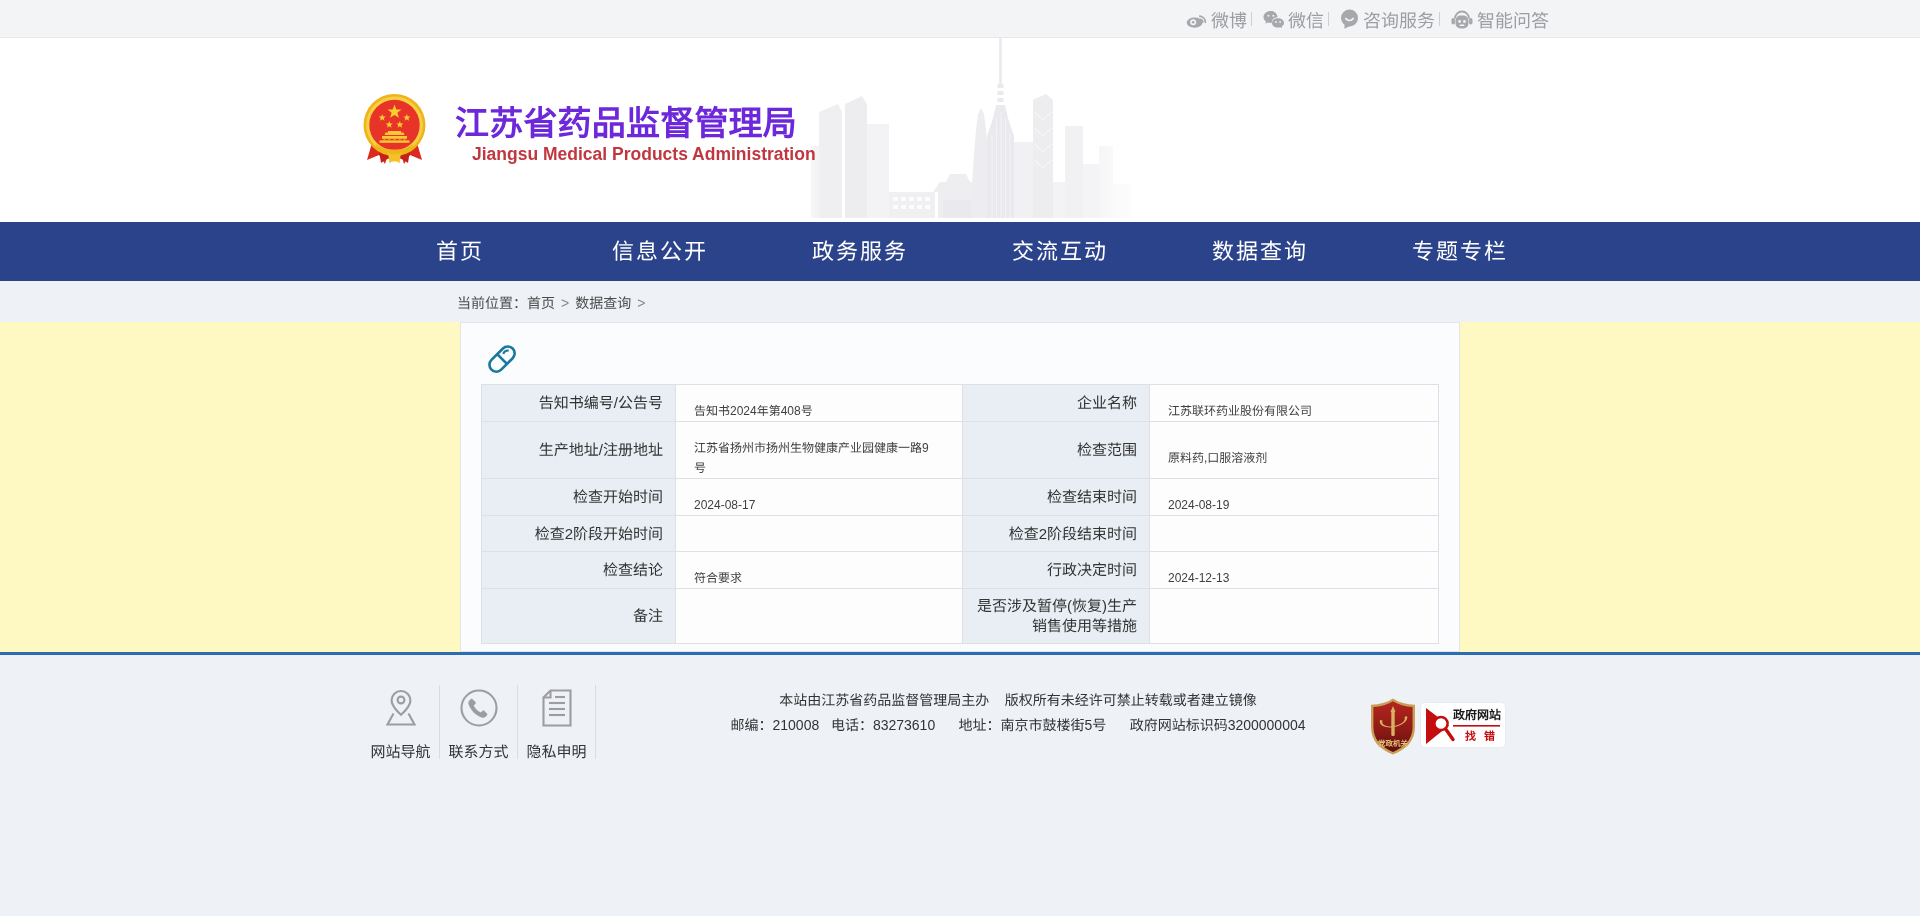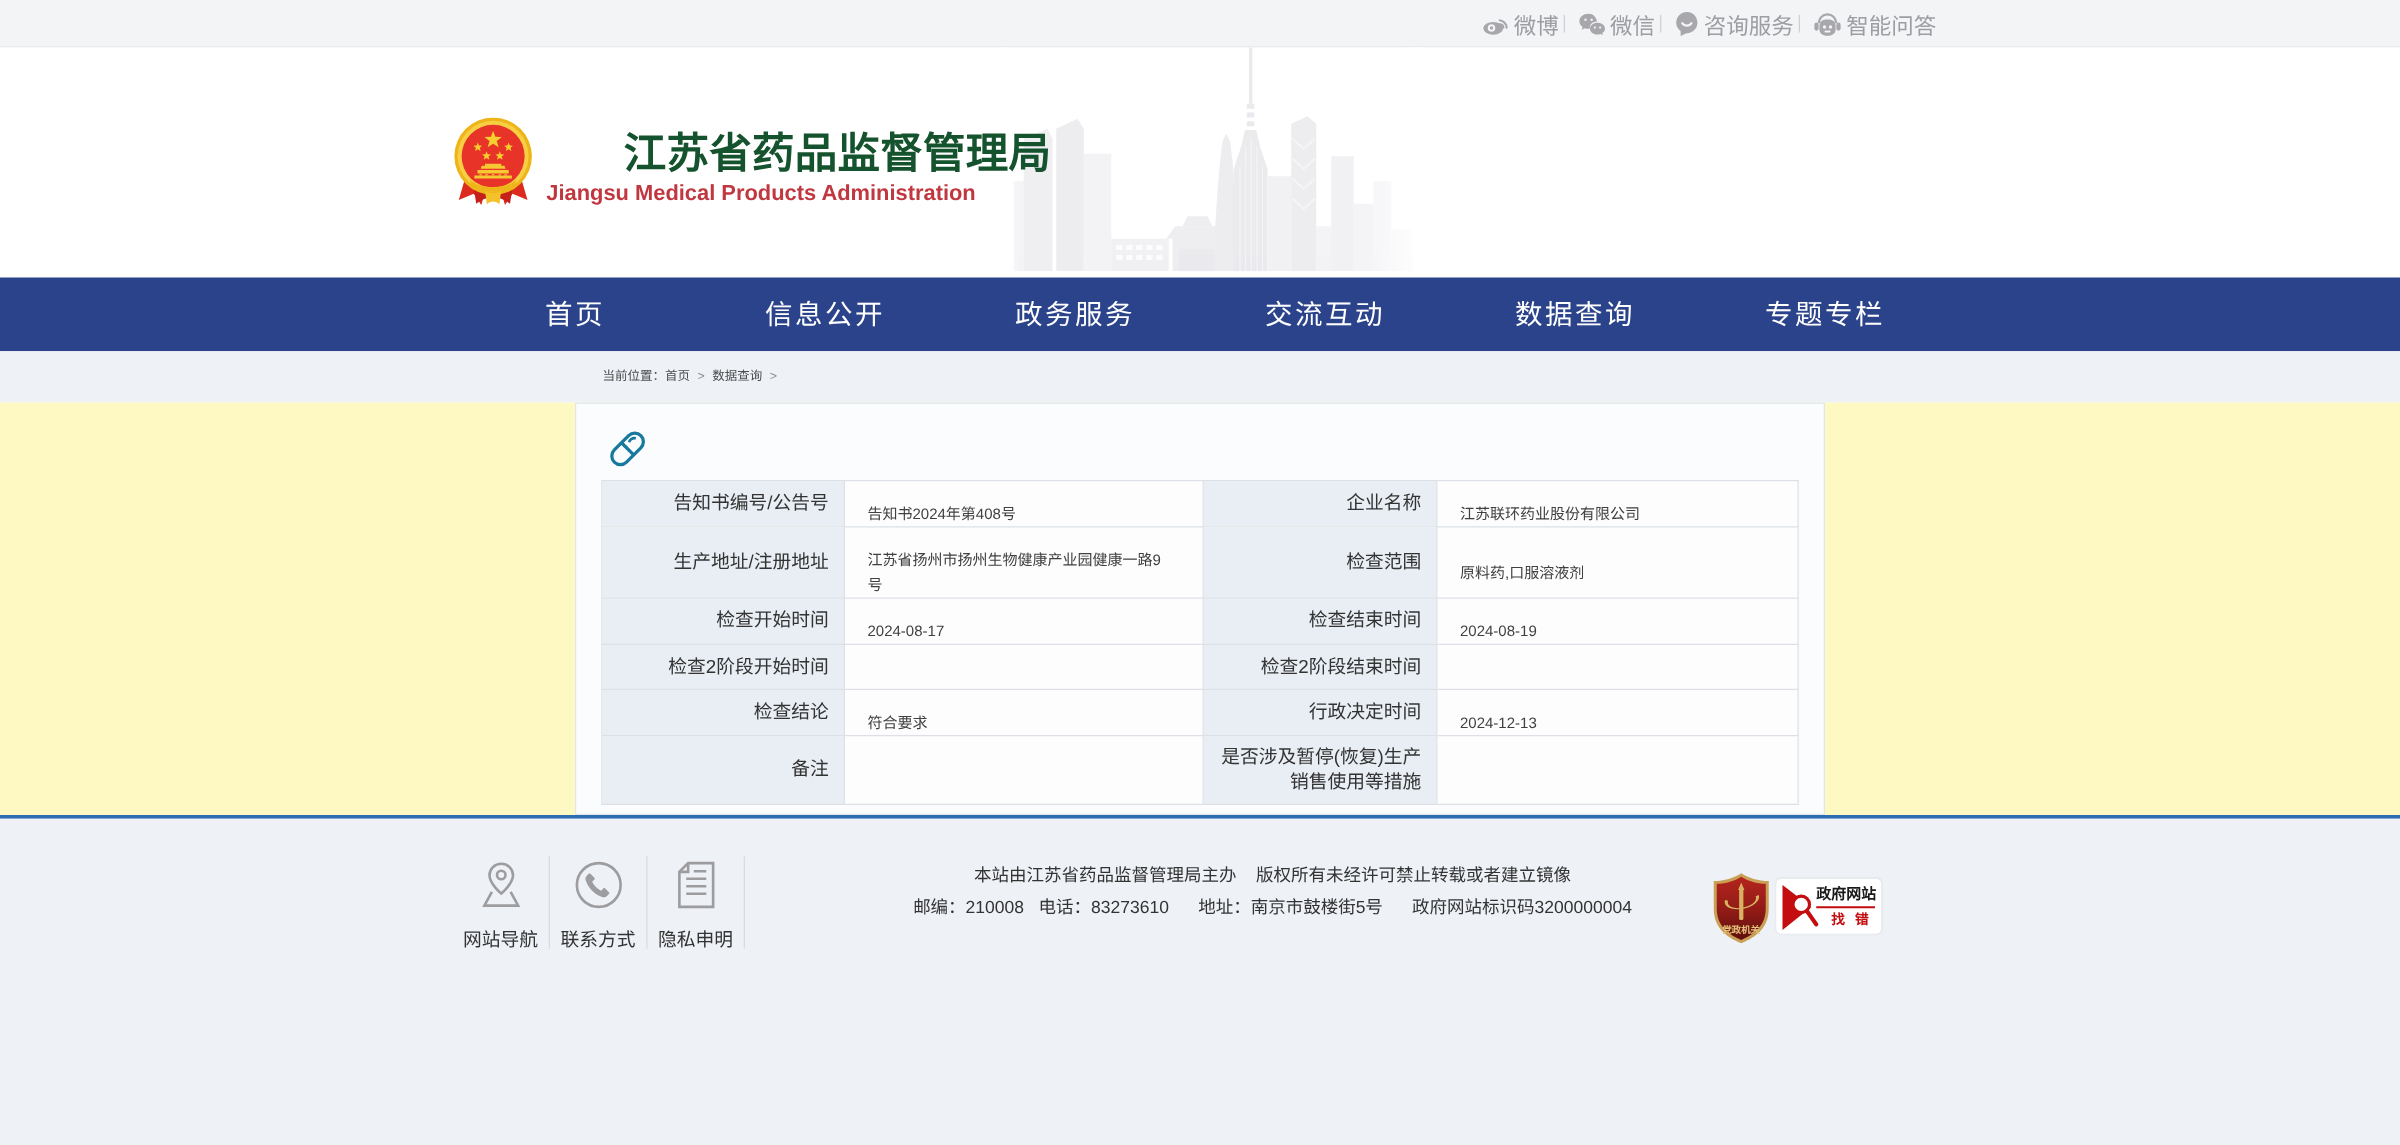--- a/index.html
+++ b/index.html
@@ -7,27 +7,27 @@
   html,body { width:1920px; height:916px; overflow:hidden; }
   body { font-family:"Liberation Sans",sans-serif; background:#fff; position:relative; }
   .topbar { position:absolute; left:0; top:0; width:1920px; height:38px; background:#f3f4f6; border-bottom:1px solid #e8e8ea; }
   .topbar-inner { position:absolute; right:371px; top:0; height:38px; display:flex; align-items:center; color:#9c9ea3; font-size:18px; }
   .topbar-inner .it { display:flex; align-items:center; }
   .topbar-inner .ic { margin-right:4px; display:flex; }
   .topbar-inner .sep { width:1px; height:14px; background:#cfcfd4; margin:0 11px 0 4px; }
   .header { position:absolute; left:0; top:38px; width:1920px; height:184px; background:#fff; overflow:hidden; }
   .sky { position:absolute; left:800px; bottom:0; opacity:0.75; }
   .emblem { position:absolute; left:363px; top:56px; }
-  .title-cn { position:absolute; left:455px; top:68px; font-size:34px; font-weight:bold; color:#14532d; letter-spacing:0.2px; line-height:1; white-space:nowrap;margin-left:44px; }
-  .title-en { position:absolute; left:437px; top:107.5px; font-size:17.5px; font-weight:bold; color:#c13740; line-height:1; white-space:nowrap; letter-spacing:0px; }
+  .title-cn { position:absolute; left:455px; top:68px; font-size:34px; font-weight:bold; color:#6d28d9; letter-spacing:0.2px; line-height:1; white-space:nowrap; }
+  .title-en { position:absolute; left:472px; top:107.5px; font-size:17.5px; font-weight:bold; color:#c13740; line-height:1; white-space:nowrap; letter-spacing:0px; }
   .nav { position:absolute; left:0; top:222px; width:1920px; height:59px; background:#2b438a; }
   .nav-inner { position:absolute; left:410px; top:0; height:59px; display:flex; }
   .nav-inner a { width:100px; margin-right:100px; color:#fff; font-size:22px; letter-spacing:2px; text-align:center; line-height:59px; text-decoration:none; white-space:nowrap; }
   .crumb { position:absolute; left:0; top:281px; width:1920px; height:41px; background:#eef1f6; }
-  .crumb-inner { position:absolute; left:482px; top:11px; font-size:10px; color:#4d4d4d; }
+  .crumb-inner { position:absolute; left:457px; top:11px; font-size:14px; color:#4d4d4d; }
   .crumb-inner .gt { color:#888; margin:0 6px; }
   .main { position:absolute; left:0; top:322px; width:1920px; height:330px; background:#fef9c3; }
   .panel { position:absolute; left:460px; top:0; width:1000px; height:330px; background:#fbfcfd; border:1px solid #e2e5e9; }
   .pill { position:absolute; left:23px; top:18px; }
   table.info { position:absolute; left:20px; top:61px; border-collapse:collapse; table-layout:fixed; width:957px; }
   table.info td { border:1px solid #dde1e7; overflow:hidden; }
   td.lb { background:#e8eef4; text-align:right; padding:0 12px 0 6px; font-size:15px; color:#333; line-height:20px; white-space:nowrap; vertical-align:middle; }
   td.vl { background:#fdfdfe; text-align:left; padding:16px 16px 0 18px; font-size:12px; color:#404040; line-height:20px; vertical-align:middle; }
   .bline { position:absolute; left:0; top:652px; width:1920px; height:3px; background:#2c6cb2; }
   .footer { position:absolute; left:0; top:655px; width:1920px; height:261px; background:#eef1f6; }

